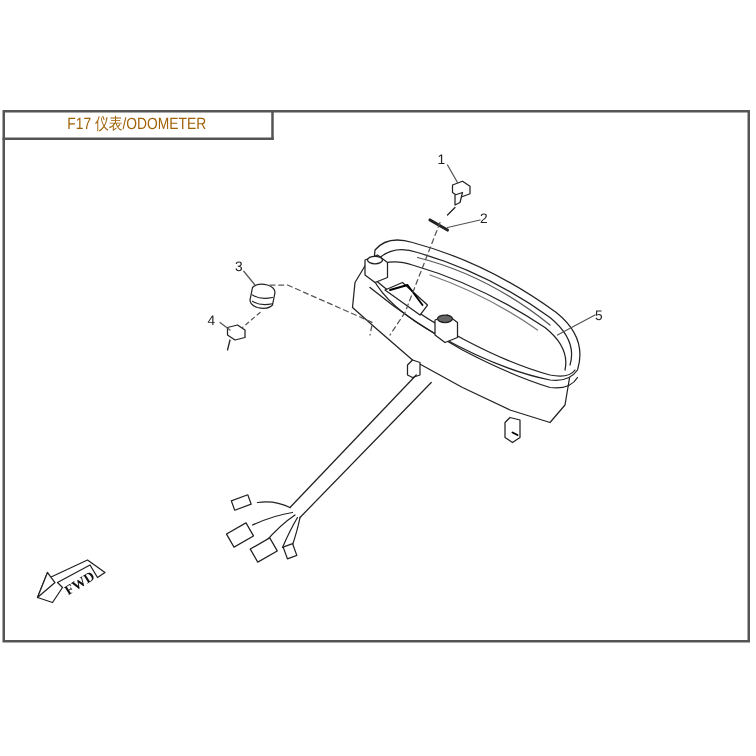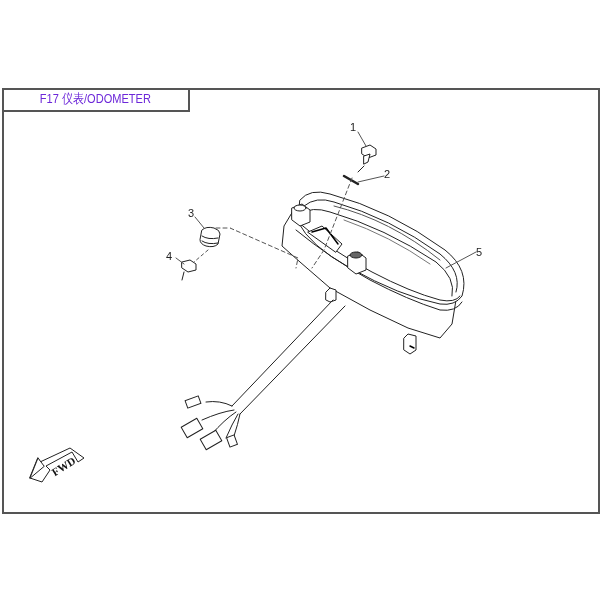--- a/index.html
+++ b/index.html
@@ -1,23 +1,23 @@
 <!DOCTYPE html>
 <html><head>
   <meta charset="utf-8">
   <style>
     html, body { margin: 0; padding: 0; background: #ffffff; }
     body { width: 605px; height: 605px; position: relative; overflow: hidden;
            font-family: "Liberation Sans", sans-serif; }
     .frame { position: absolute; left: 2px; top: 88px; width: 598px; height: 426px;
              border: 2px solid #555; box-sizing: border-box; background: #fff; }
-    .title-box { position: absolute; left: 2px; top: 88px; width: 188px; height: 24px;
+    .title-box { position: absolute; left: 2px; top: 88px; width: 217px; height: 24px;
                  border: 2px solid #555; border-top: none; border-left: none; box-sizing: border-box;
                  display: flex; align-items: center; justify-content: center;
-                 font-size: 13px; color: #6d28d9; letter-spacing: 0px; }
+                 font-size: 13px; color: #a16207; letter-spacing: 0px; }
     .title-box .inner { transform: scaleX(0.85); white-space: nowrap; }
     svg.drawing { position: absolute; left: 0; top: 0; width: 605px; height: 605px; }
     .callout { font-family: "Liberation Sans", sans-serif; font-size: 11px; fill: #222; }
     .fwd { font-family: "Liberation Serif", serif; font-size: 11px; font-weight: bold; fill: #111; }
   </style>
 </head>
 <body>
 
 <div class="frame"></div>
 <div class="title-box">

